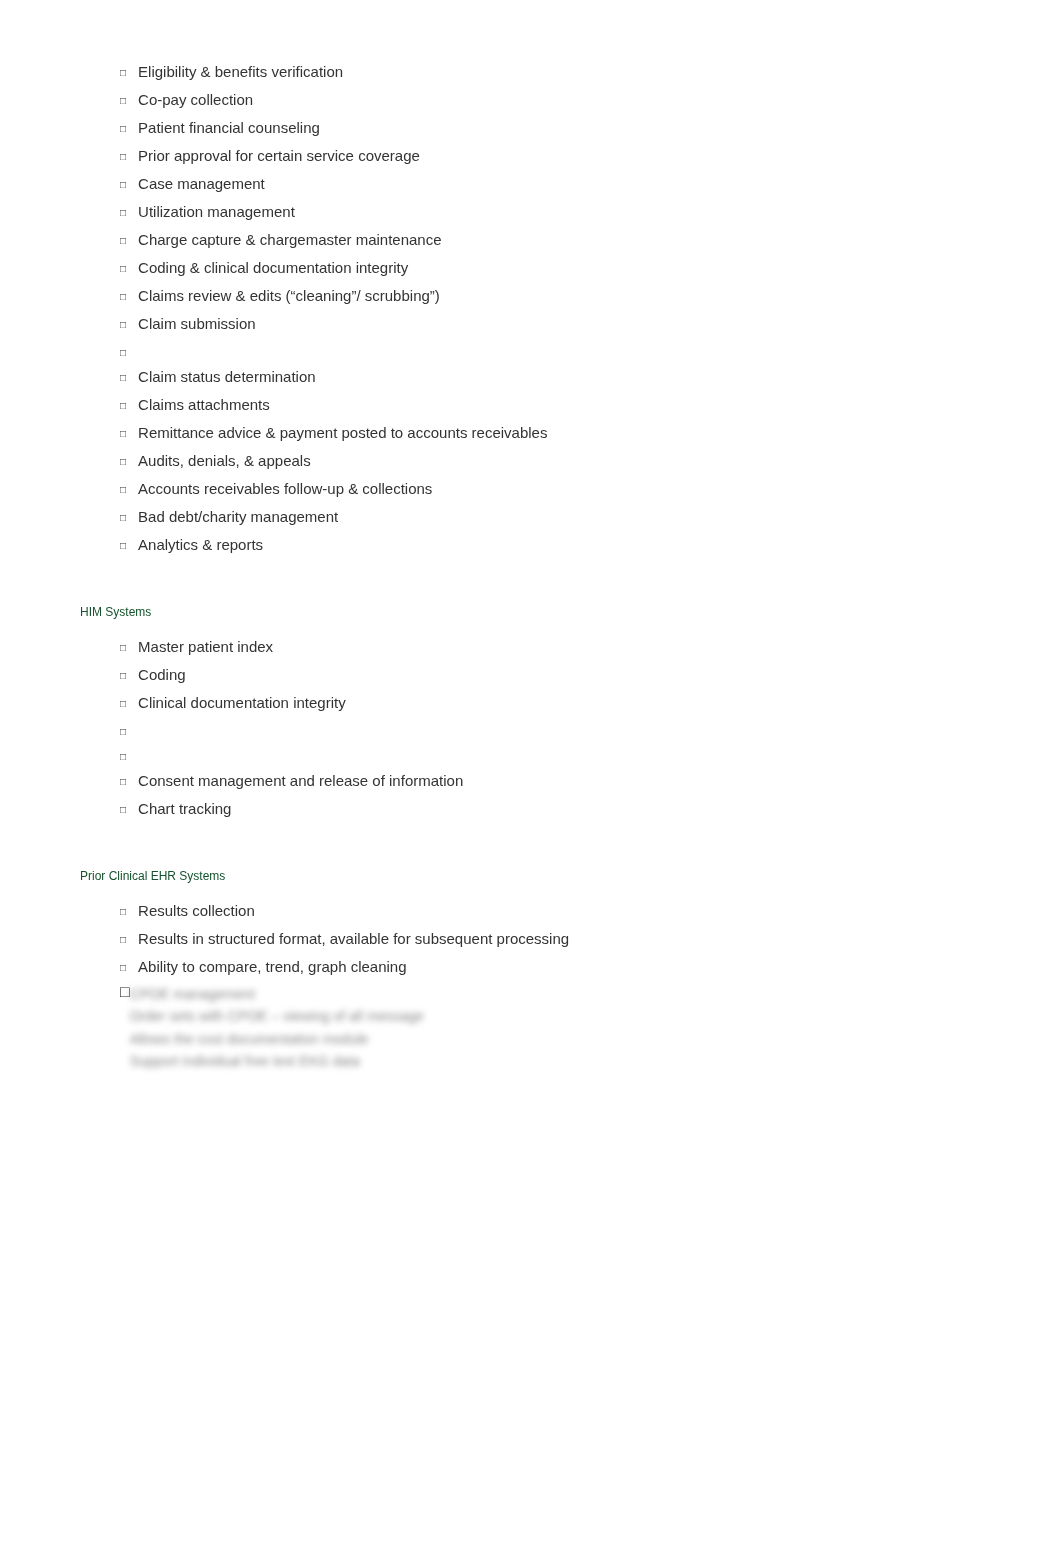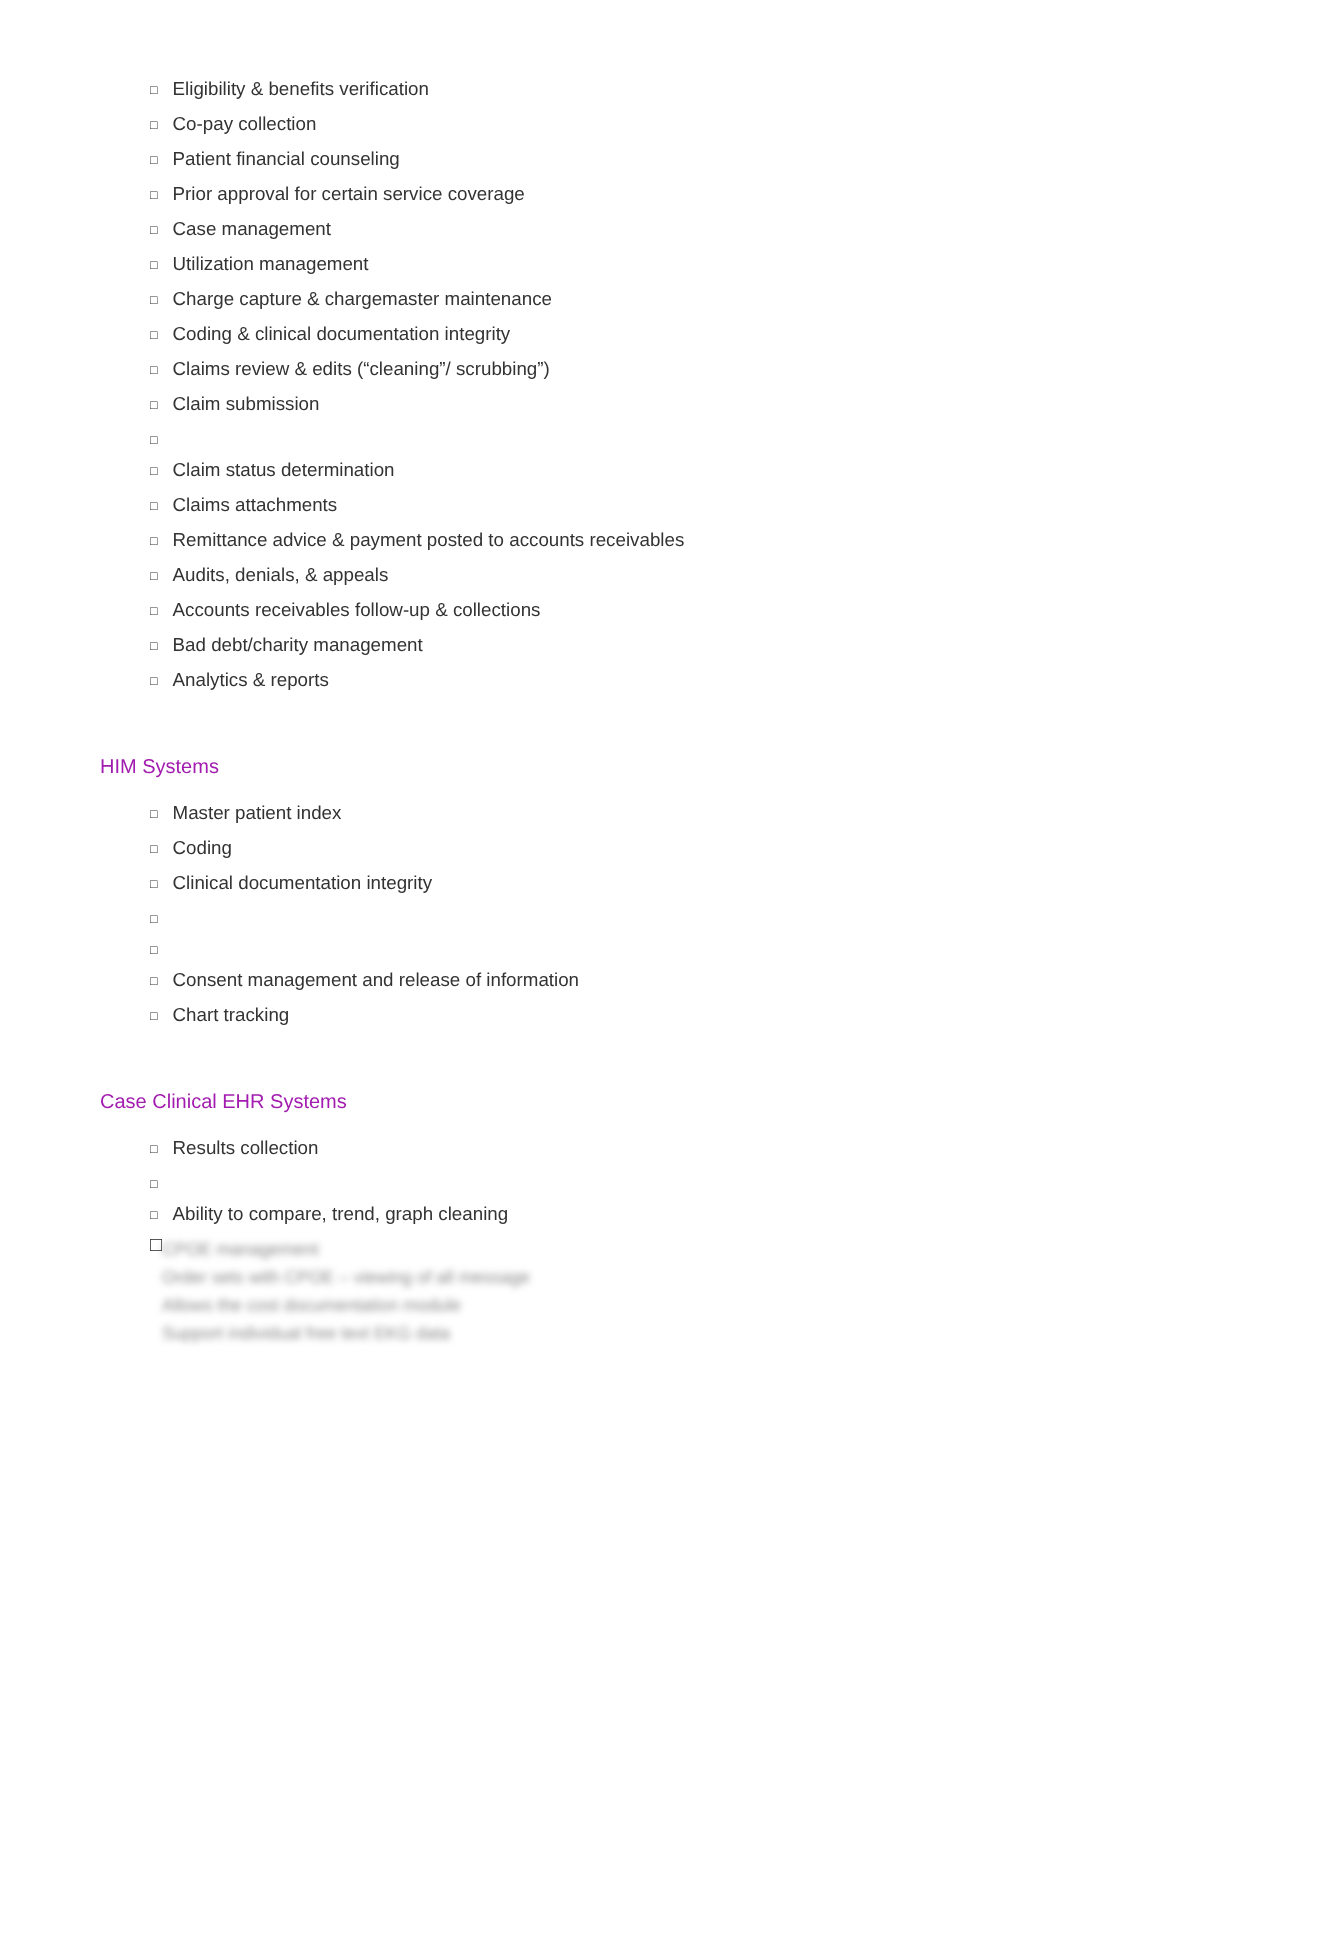--- a/index.html
+++ b/index.html
@@ -16,23 +16,23 @@
       font-size: 16px;
       color: #222222;
       padding: 60px 80px;
     }
 
     .section {
       margin-bottom: 48px;
     }
 
     .section-title {
-      font-size: 16px;
+      font-size: 12px;
       font-weight: normal;
-      color: #a21caf;
+      color: #14532d;
       margin-bottom: 16px;
       margin-top: 48px;
     }
 
     ul.bullet-list {
       list-style: none;
       padding: 0;
       margin: 0 0 0 40px;
     }
 
@@ -170,28 +170,29 @@
         <span>Consent management and release of information</span>
       </li>
       <li>
         <span class="bullet-icon">□</span>
         <span>Chart tracking</span>
       </li>
     </ul>
 </div>
 
 <div class="section">
-  <p class="section-title">Case Clinical EHR Systems</p>
+  <p class="section-title">Prior Clinical EHR Systems</p>
   <ul class="bullet-list">
   <li>
         <span class="bullet-icon">□</span>
         <span>Results collection</span>
       </li>
       <li>
         <span class="bullet-icon">□</span>
+        <span>Results in structured format, available for subsequent processing</span>
       </li>
       <li>
         <span class="bullet-icon">□</span>
         <span>Ability to compare, trend, graph cleaning</span>
       </li>
     </ul>
   <div class="blurred-block">
     <div style="display:flex; align-items:flex-start; margin-bottom:4px;">
       <span class="bullet-icon">□</span>
       <div class="blurred-text">

